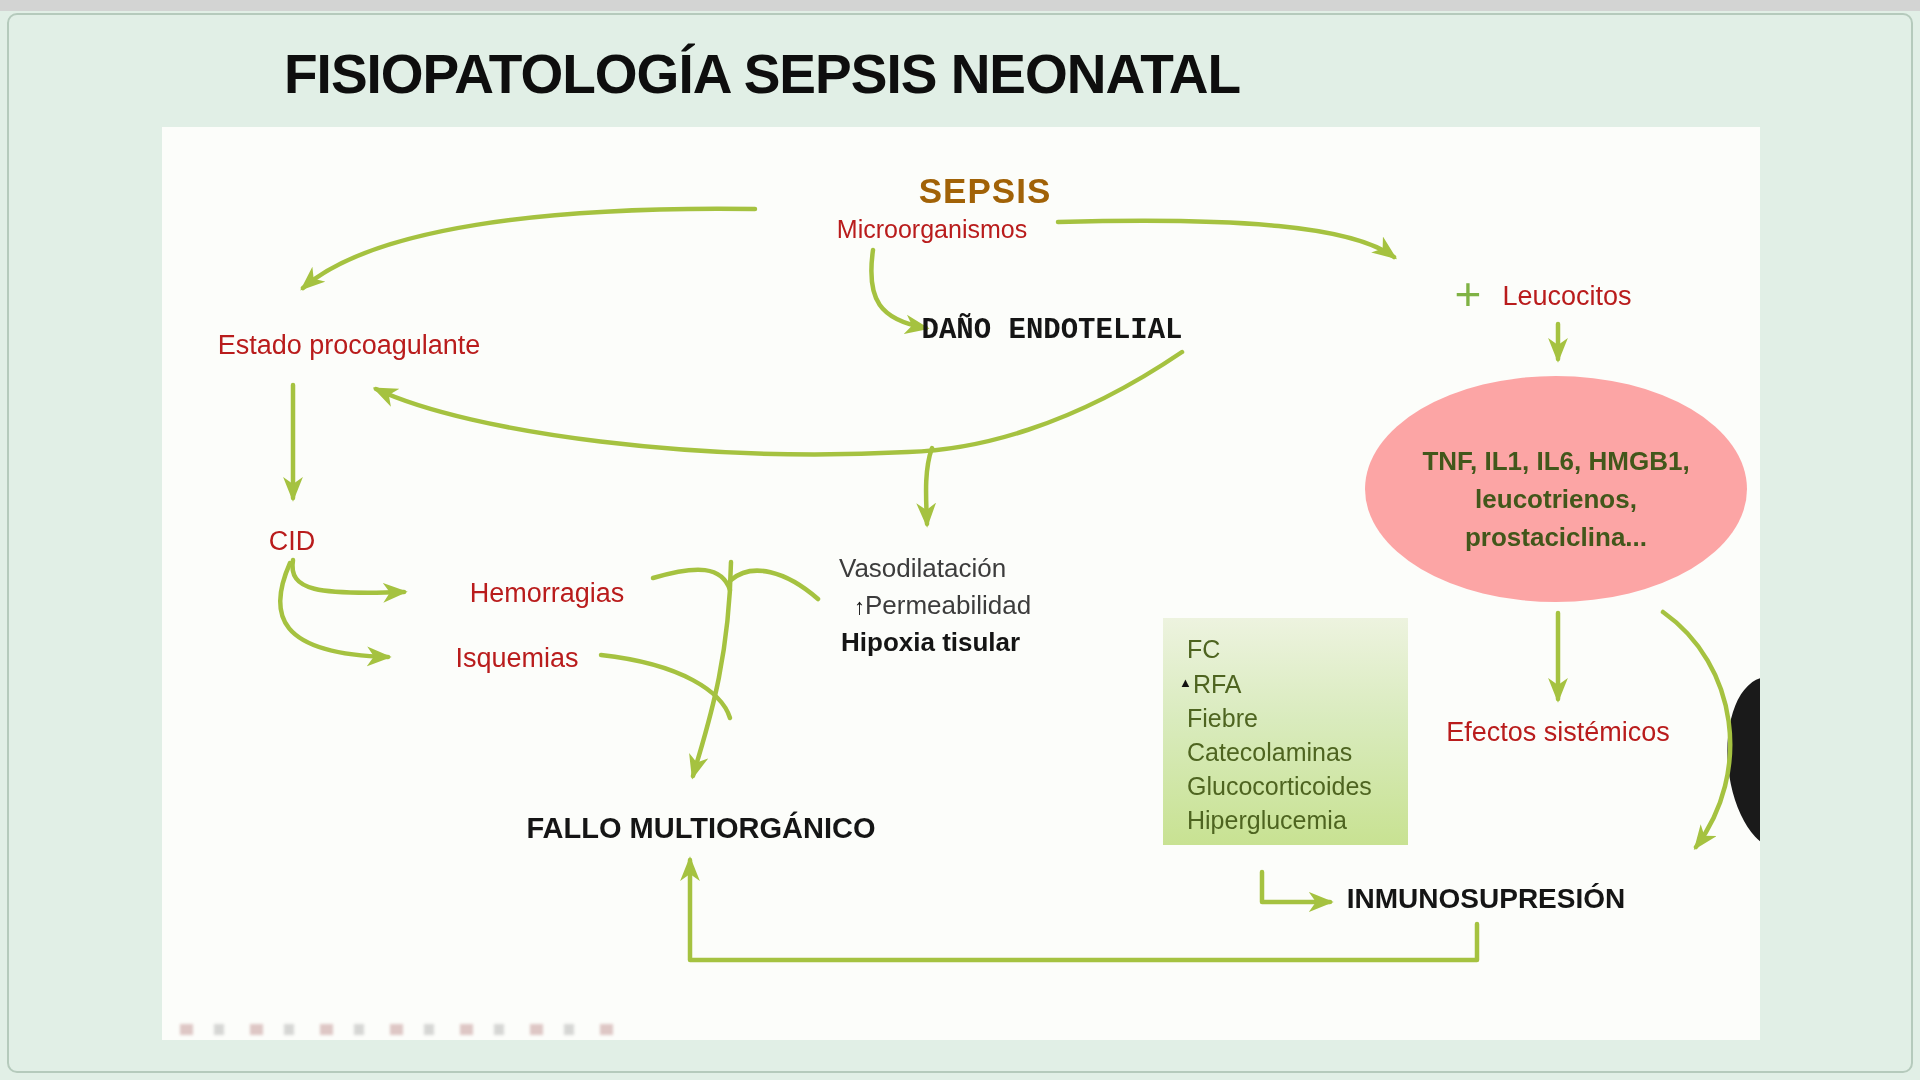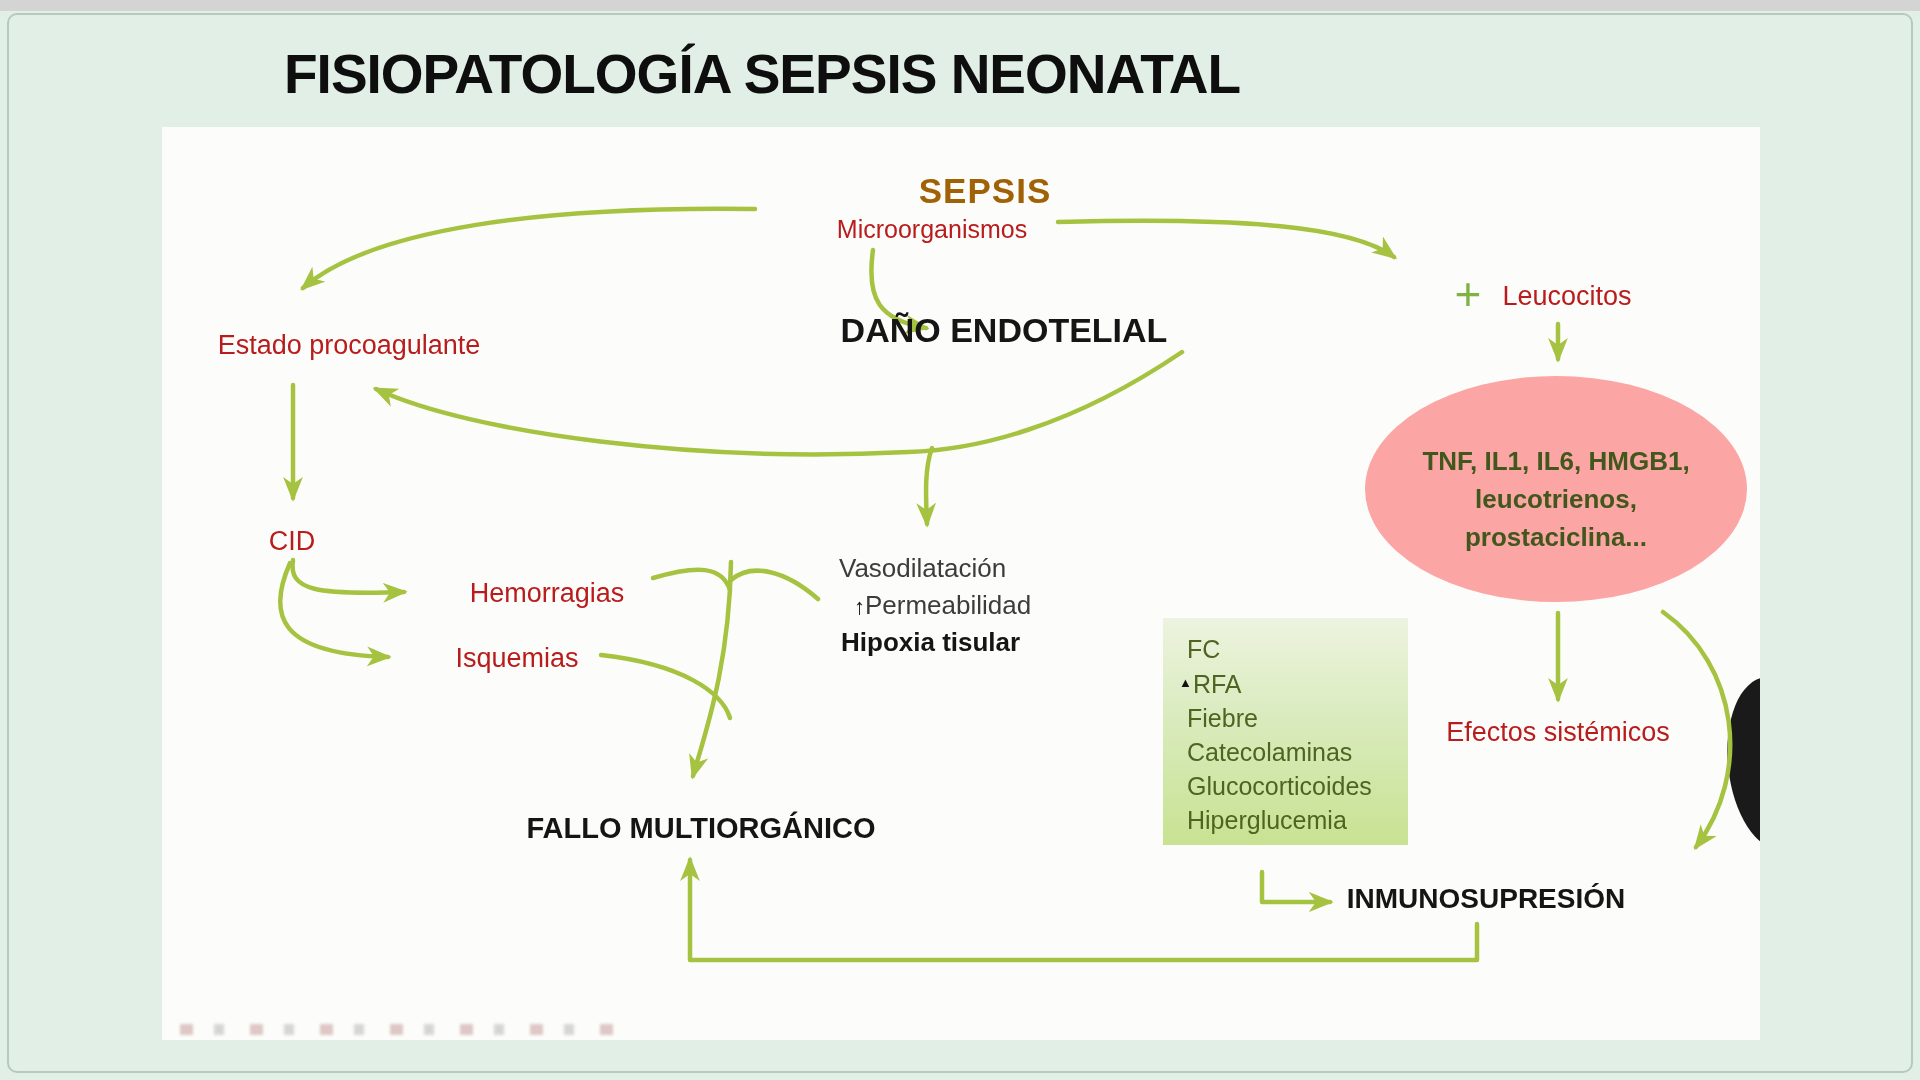--- a/index.html
+++ b/index.html
@@ -73,21 +73,21 @@
     <path d="M 818 599 C 786 571 752 562 731 580"></path>
     <path d="M 731 562 C 729 668 705 733 693 776" marker-end="url(#ah)"></path>
     <path d="M 1477 924 L 1477 960 L 690 960 L 690 860" marker-end="url(#ah)"></path>
     <path d="M 1262 872 L 1262 902 L 1330 902" marker-end="url(#ah)"></path>
   </g>
 </svg>
 
 <div class="lbl title" style="left:762px;top:74px;">FISIOPATOLOGÍA SEPSIS NEONATAL</div>
 <div class="lbl red" style="left:985px;top:191px;">SEPSIS</div>
 <div class="lbl" style="left:932px;top:229px;font-size:25px;">Microorganismos</div>
-<div class="lbl bold-node" style="left:1004px;top:330px;font-size:34px;">DAÑO ENDOTELIAL</div>
+<div class="lbl bold-node" style="left:1052px;top:330px;font-size:29px;font-family:Liberation Mono, monospace;">DAÑO ENDOTELIAL</div>
 <div class="lbl" style="left:349px;top:345px;font-size:27px;">Estado procoagulante</div>
 <div class="lbl plus" style="left:1468px;top:294px;">+</div>
 <div class="lbl" style="left:1567px;top:296px;font-size:27px;">Leucocitos</div>
 
 <div class="ellipse">
   <div>TNF, IL1, IL6, HMGB1,</div>
   <div>leucotrienos,</div>
   <div>prostaciclina...</div>
 </div>
 

